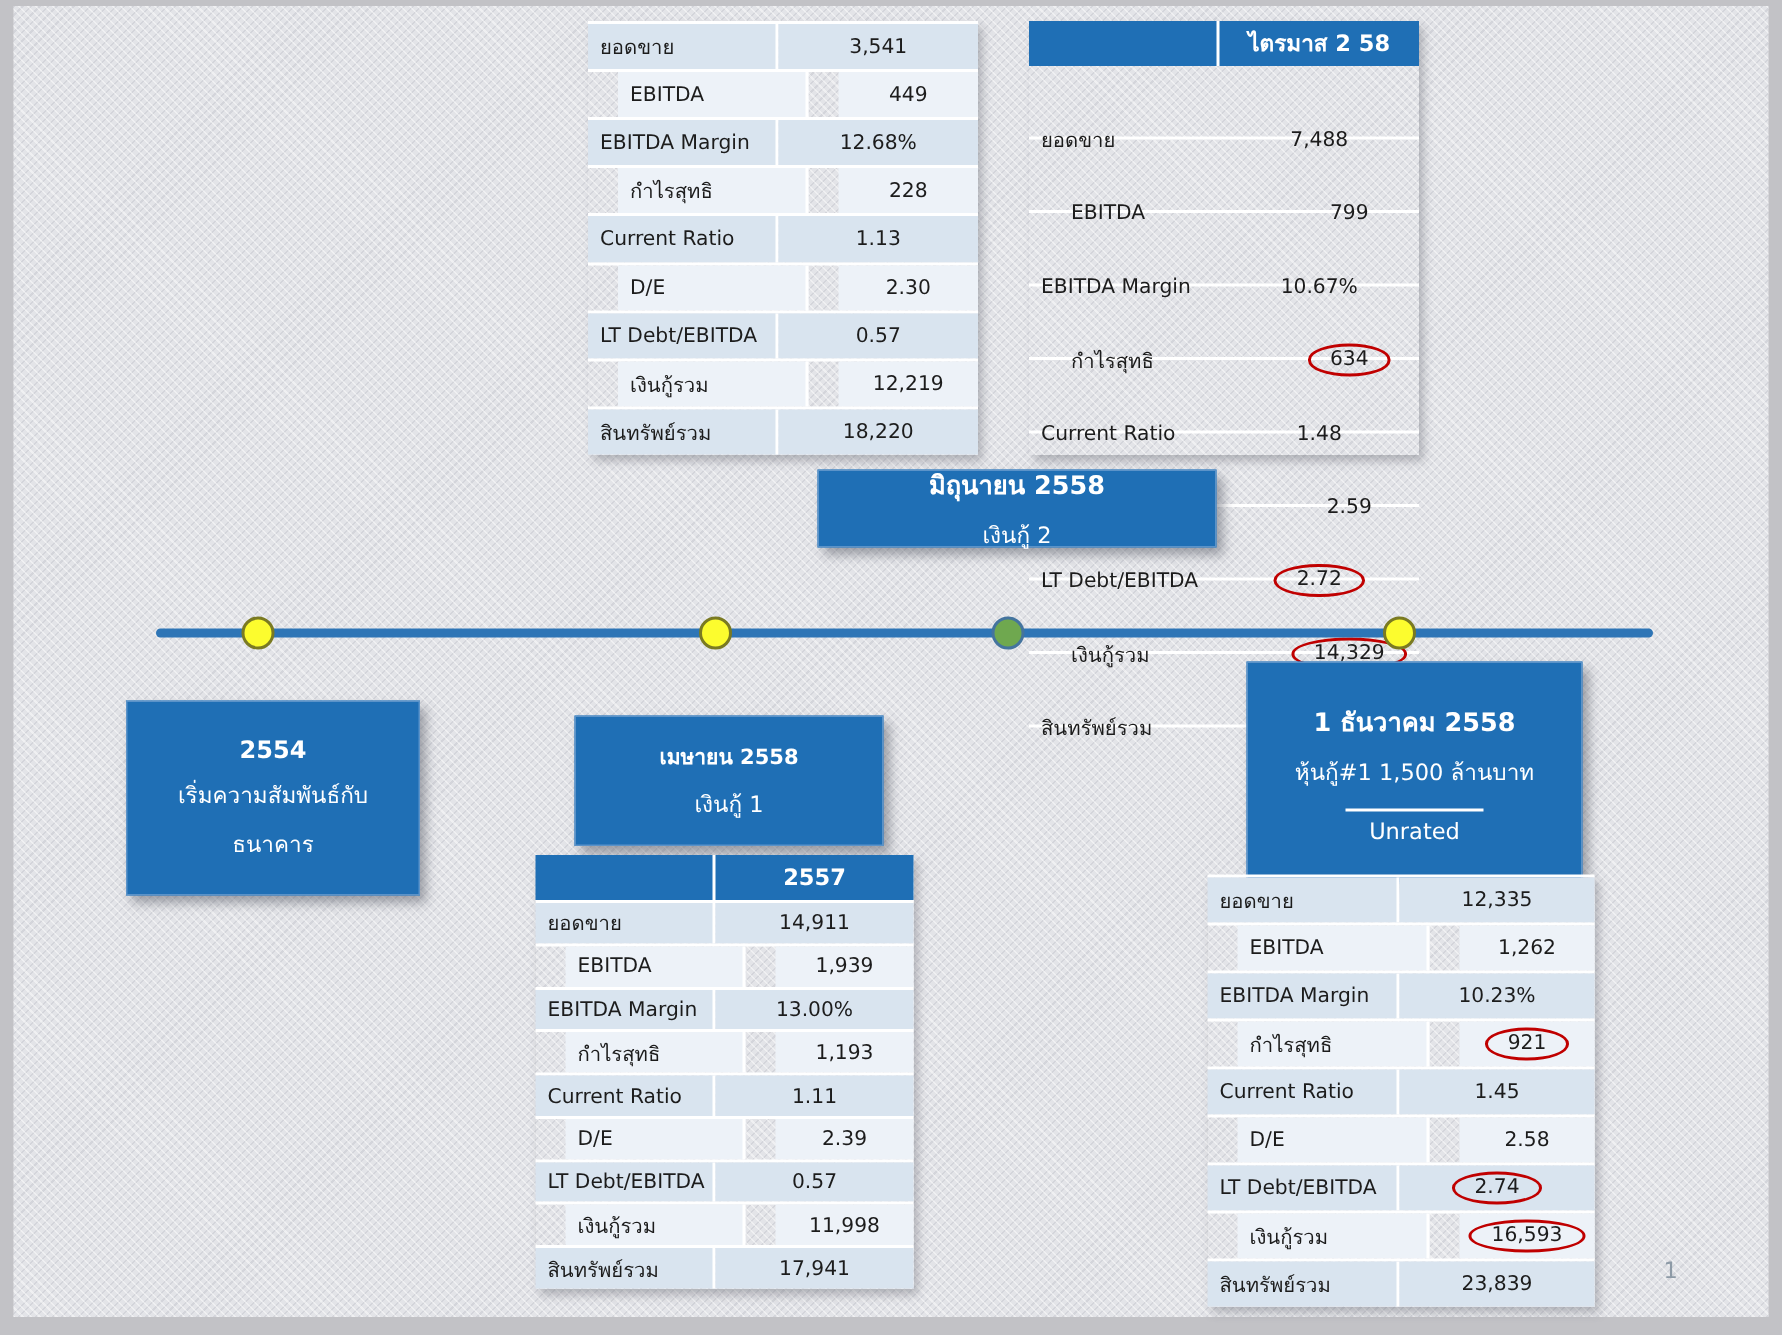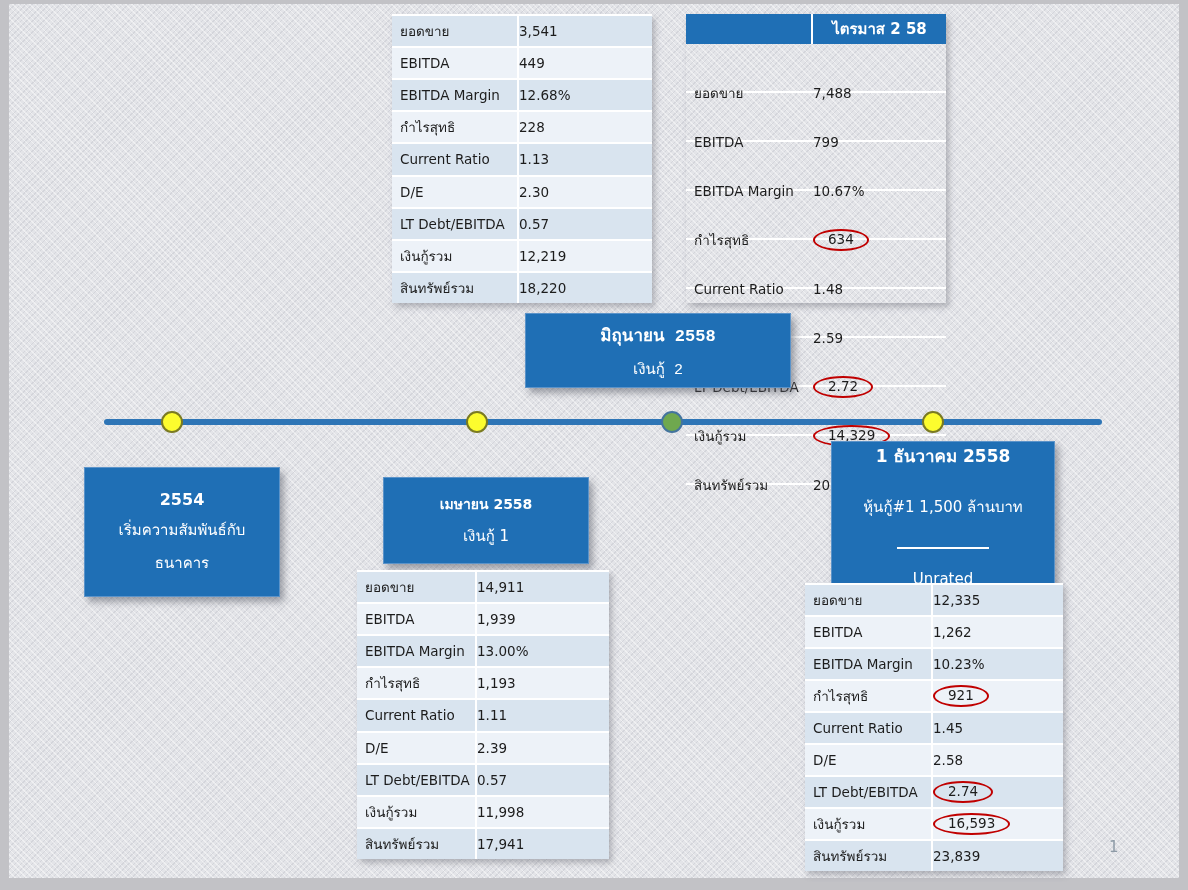--- a/index.html
+++ b/index.html
@@ -25,24 +25,24 @@
     box-shadow:3px 4px 6px rgba(110,112,122,0.45);
   }
   .thead { flex:0 0 30px; display:flex; background:#1F6FB5; }
   .hspacer { width:var(--labw); border-right:2px solid #fff; }
   .htitle {
     flex:1; color:#fff; font-weight:bold; font-size:15px;
     display:flex; align-items:center; justify-content:center;
   }
   .trow { flex:1 1 0; display:flex; border-top:2px solid #fff; min-height:0; }
   .trow.odd  .tcell { background:#D9E4EF; }
-  .trow.even .tcell { background:#EDF2F8; }
+  .trow.even .tcell { background:#EDF2F8;margin-left:20px; }
   .tcell { display:flex; align-items:center; font-size:13.5px; }
   .tlabel { width:var(--labw); padding-left:8px; border-right:2px solid #fff; }
-  .tvalue { flex:1; }
+  .tvalue { flex:1; justify-content:center; }
   .tvalue span { display:inline-block; text-align:center; }
   .circled {
     border:2.5px solid #C00000;
     border-radius:50%;
     padding:0 13px;
     line-height:1.3;
   }
 
   
   .bluebox {
@@ -51,22 +51,22 @@
     box-shadow:4px 5px 7px rgba(95,98,110,0.55);
     display:flex; flex-direction:column; align-items:center; justify-content:center;
     text-align:center;
   }
   .bb-title { font-weight:bold; font-size:17px; }
   .bb-line  { font-size:15px; margin-top:9px; }
   .box-2554 { left:75px; top:463px; width:196px; height:130px; }
   .box-2554 .bb-title { font-size:16px; }
   .box-april { left:374px; top:473px; width:206px; height:87px; }
   .box-april .bb-title { font-size:14px; }
-  .box-june { left:516px; top:309px; width:266px; height:75px;font-family:Liberation Mono, monospace; }
-  .box-dec { left:822px; top:437px; width:224px; height:148px;justify-content:space-between; }
+  .box-june { left:536px; top:309px; width:266px; height:52px; }
+  .box-dec { left:822px; top:437px; width:224px; height:148px; }
   .bb-divider { width:92px; height:2px; background:#fff; margin:12px auto 2px; }
 
   
   .timeline {
     position:absolute; left:95px; top:415px; width:998px; height:6px;
     background:#2E75B6; border-radius:3px;
   }
   .dot {
     position:absolute; width:22px; height:22px; border-radius:50%; top:407px;
   }
@@ -224,20 +224,24 @@
   </div>
 
   <div class="bluebox box-dec">
     <div class="bb-title">1 ธันวาคม 2558</div>
     <div class="bb-line">หุ้นกู้#1 1,500 ล้านบาท</div>
     <div class="bb-divider"></div>
     <div class="bb-line" style="margin-top:2px;">Unrated</div>
   </div>
 
   <div class="tbl" style="left:348px; top:566px; width:252px; height:289px; --labw:120px;">
+    <div class="thead">
+      <div class="hspacer"></div>
+      <div class="htitle">2557</div>
+    </div>
   <div class="trow odd">
         <div class="tcell tlabel">ยอดขาย</div>
         <div class="tcell tvalue">
           <span>14,911</span>
         </div>
       </div>
       <div class="trow even">
         <div class="tcell tlabel">EBITDA</div>
         <div class="tcell tvalue">
           <span>1,939</span>

